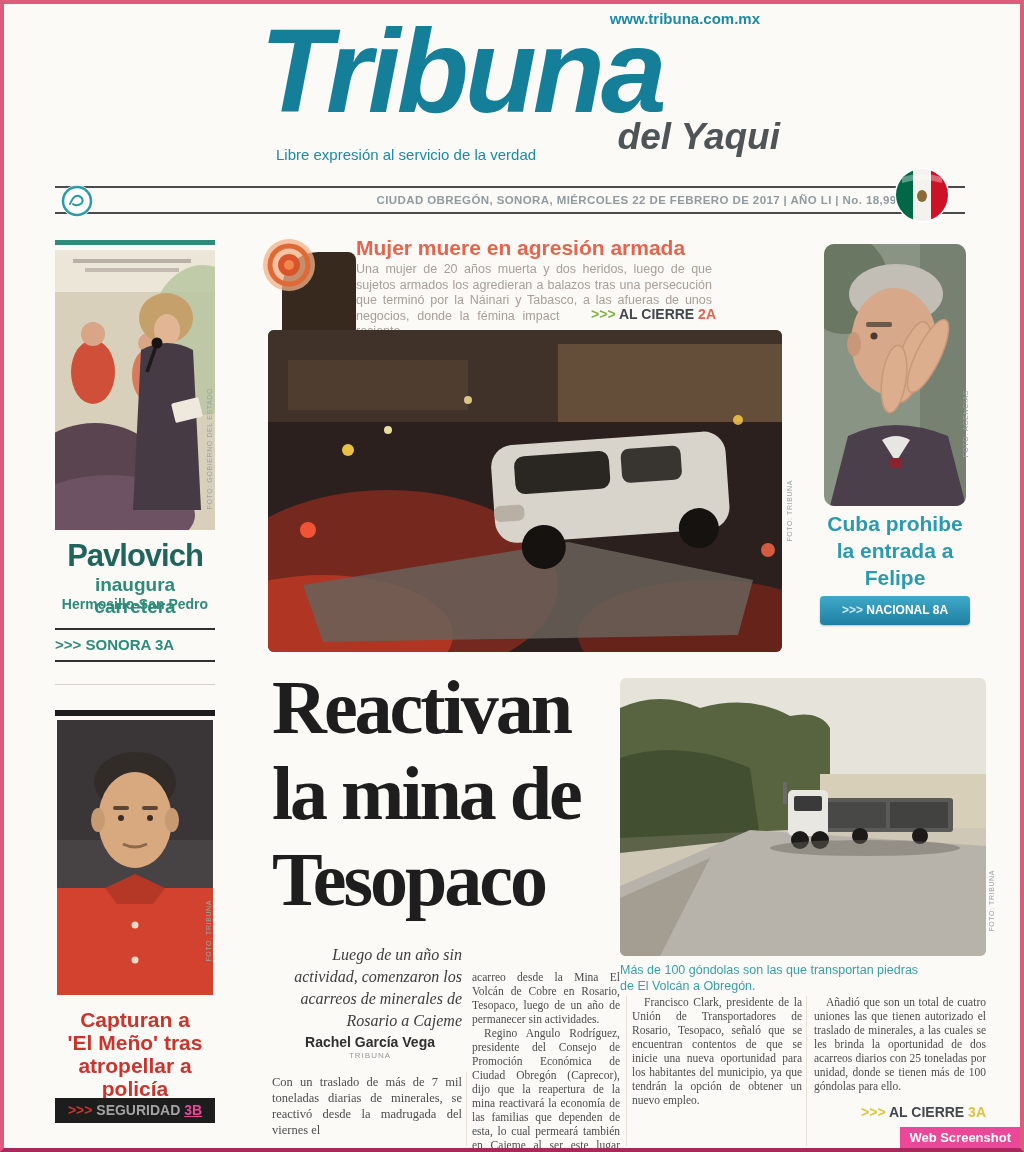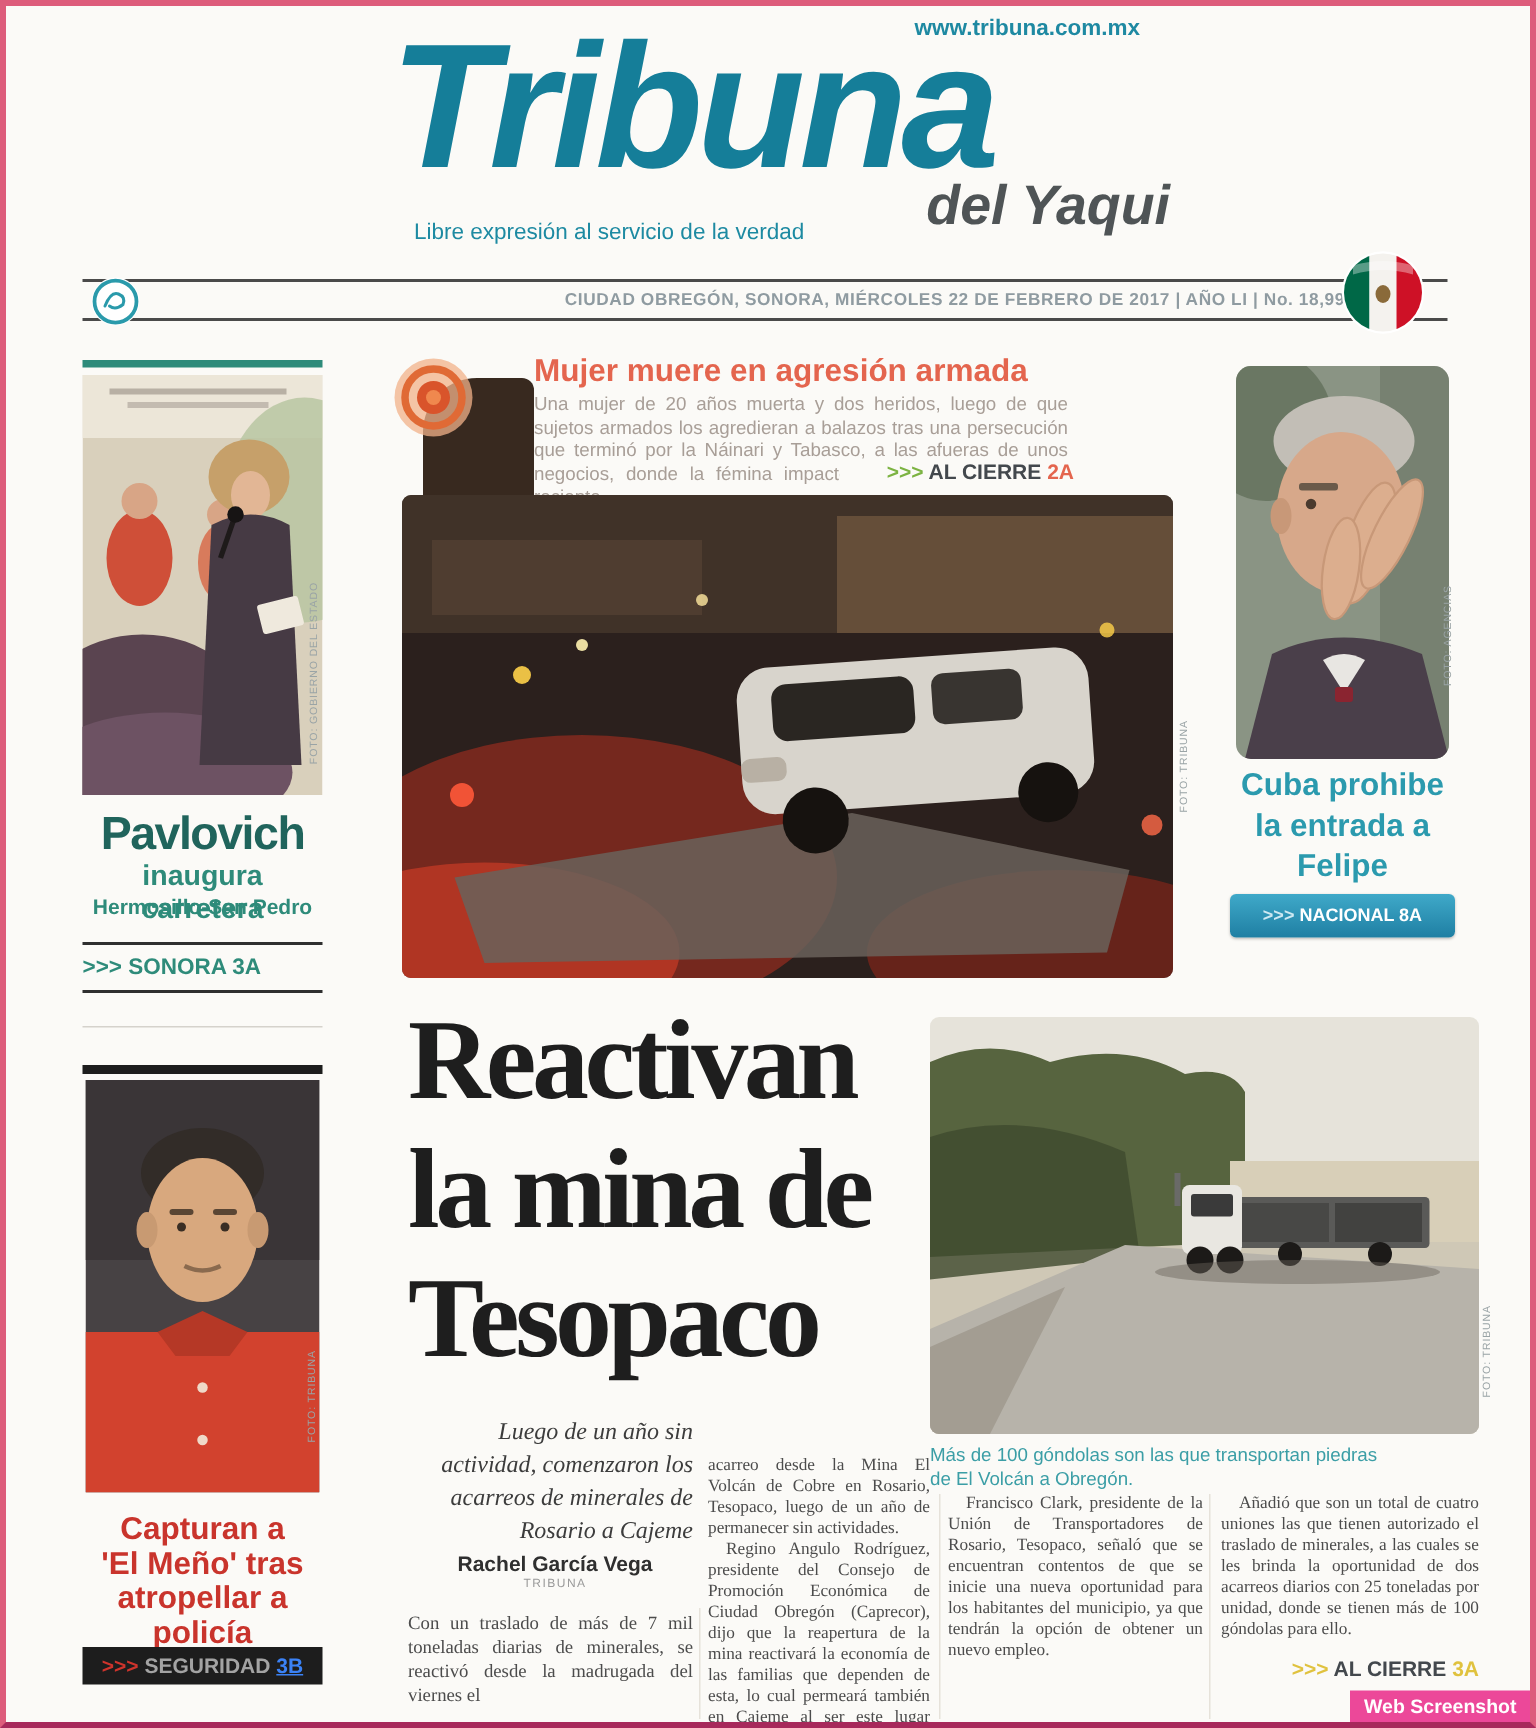--- a/index.html
+++ b/index.html
@@ -121,21 +121,21 @@
 <div class="abs" style="left:53px;top:1008px;width:164px;text-align:center;font-size:21px;line-height:23px;font-weight:bold;color:#c9342c;">
   <div>Capturan a</div>
   <div>'El Meño' tras</div>
   <div>atropellar a policía</div>
   <div>en persecución</div>
 </div>
 
 <div class="abs" style="left:55px;top:1098px;width:160px;height:25px;background:#1d1d1d;text-align:center;line-height:25px;font-size:14px;font-weight:bold;">
   <span class="arrows" style="color:#d0342c;">&gt;&gt;&gt;</span>
   <span style="color:#a3a3a3;">SEGURIDAD</span>
-  <span style="color:#3b82f6;text-decoration:underline;">3B</span>
+  <span style="color:#ec4899;text-decoration:underline;">3B</span>
 </div>
 
 <div class="abs" style="left:282px;top:252px;width:74px;height:82px;background:#38291f;border-radius:36px 8px 0 0;"></div>
 
 <div class="abs" style="left:262px;top:238px;z-index:5;">
   <svg width="54" height="54" viewBox="0 0 54 54">
     <circle cx="27" cy="27" r="26" fill="#f2b289" opacity=".75"></circle>
     <circle cx="27" cy="27" r="19" fill="none" stroke="#e06a35" stroke-width="5"></circle>
     <circle cx="27" cy="27" r="11" fill="#d9542b"></circle>
     <circle cx="27" cy="27" r="5" fill="#f0884e"></circle>

